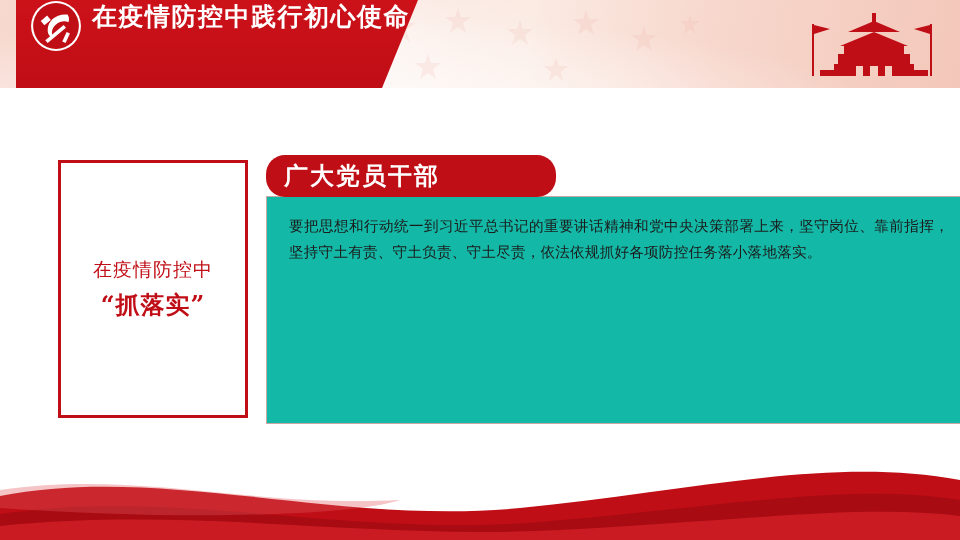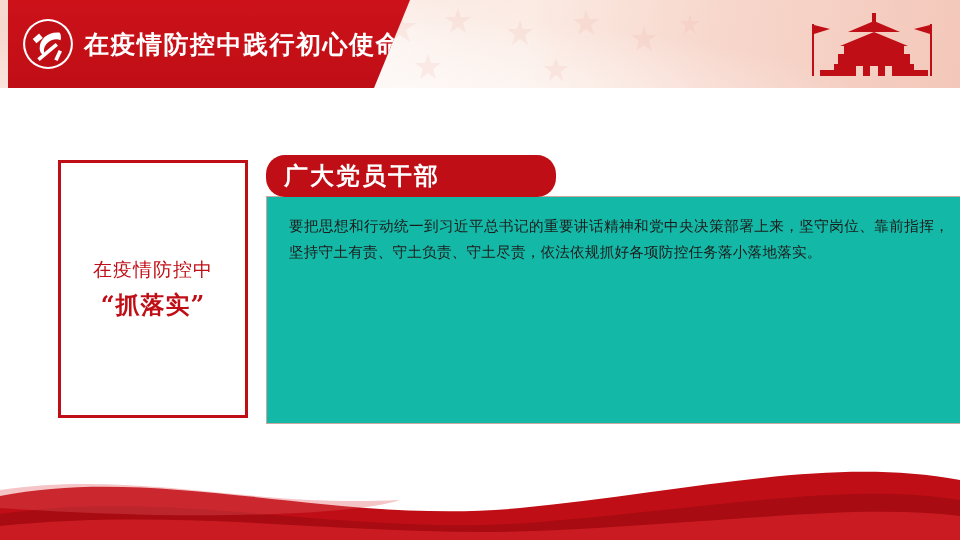--- a/index.html
+++ b/index.html
@@ -35,25 +35,25 @@
   .header-stars {
     position: absolute;
     right: 250px; top: 6px;
     width: 330px; height: 80px;
     opacity: .30;
     pointer-events: none;
   }
   
   .header-left {
     position: absolute;
-    left: 8px; top: 0;
+    left: 16px; top: 0;
     width: 402px; height: 88px;
     background: linear-gradient(180deg, #cc1119 0%, #c00e16 100%);
     display: flex;
-    align-items: center;
+    align-items: flex-start;
     
     clip-path: polygon(0 0, 402px 0, 366px 88px, 0 88px);
   }
   .emblem {
     margin-left: 14px;
     width: 52px; height: 52px;
     flex: 0 0 auto;
   }
   .header-title {
     margin-left: 10px;

